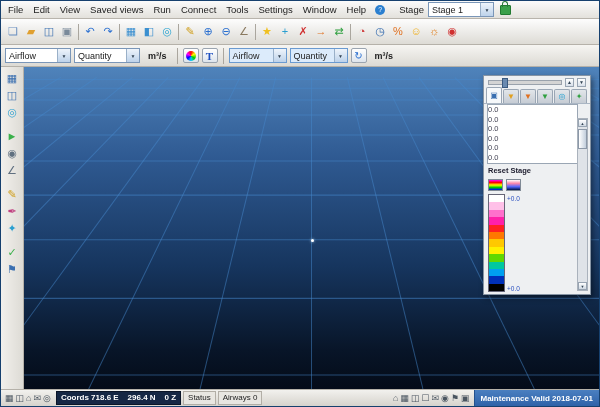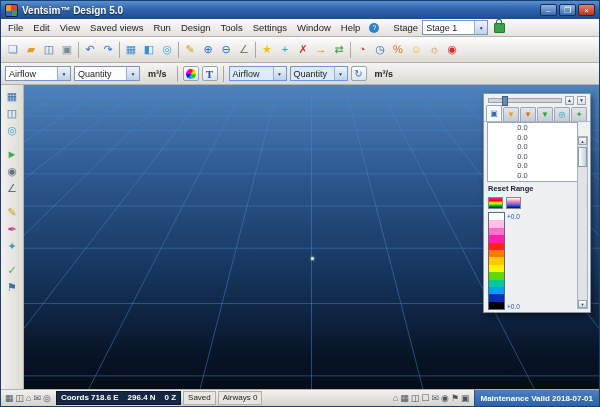--- a/index.html
+++ b/index.html
@@ -63,21 +63,21 @@
   .dp-tb{width:10px;height:10px;border:1px solid #98a4b2;background:linear-gradient(180deg,#fff,#d8e0ea);font-size:6px;line-height:7px;padding:0;margin-left:1px;color:#345;}
   .dp-slider{height:12px;flex:0 0 12px;display:flex;align-items:center;padding:0 4px;gap:3px;}
   .slider-track{flex:1;height:3px;background:#d4d4d4;border:1px solid #9aa2ac;position:relative;}
   .slider-thumb{position:absolute;left:18%;top:-3px;width:4px;height:8px;background:#6a8ab0;border:1px solid #3a5a80;}
   .mini-btn{width:9px;height:9px;border:1px solid #98a4b2;background:linear-gradient(180deg,#fff,#d8e0ea);font-size:5px;line-height:6px;padding:0;color:#345;}
   .dp-tabs{height:15px;flex:0 0 15px;display:flex;align-items:flex-end;padding:0 2px;border-bottom:1px solid #aab6c4;}
   .dp-tab{width:15px;height:13px;border:1px solid #9aa6b4;border-bottom:none;background:linear-gradient(180deg,#e2e6ea,#c6ccd4);display:flex;align-items:center;justify-content:center;font-size:8px;margin-right:1px;border-radius:2px 2px 0 0;}
   .dp-tab.active{background:#f6f8fa;height:15px;}
   .dp-header{height:11px;flex:0 0 11px;display:flex;align-items:center;padding:0 4px;font-size:7.5px;color:#223;}
   .dp-list{height:58px;flex:0 0 58px;background:#fff;border:1px solid #9aa6b4;margin:0 12px 0 3px;overflow:hidden;}
-  .vrow{height:9.5px;display:flex;justify-content:center;align-items:center;padding-right:20px;color:#445;font-size:7.5px;}
+  .vrow{height:9.5px;display:flex;justify-content:flex-start;align-items:center;padding-right:20px;color:#445;font-size:7.5px;}
   .dp-reset{height:13px;flex:0 0 13px;display:flex;align-items:center;padding:0 4px;font-size:7.5px;font-weight:bold;color:#223;}
   .dp-swatches{height:16px;flex:0 0 16px;display:flex;align-items:center;gap:3px;padding:0 4px;}
   .swatch-btn{width:15px;height:12px;border:1px solid #808a96;padding:0;}
   .swatch-rainbow{background:linear-gradient(180deg,#f0f,#f00,#ff0,#0c0,#00f);}
   .swatch-cool{background:linear-gradient(180deg,#fff,#f8a,#56f,#014);}
   .dp-legend{flex:1;display:flex;padding:1px 12px 2px 4px;gap:2px;min-height:0;}
   .legend-bar{width:15px;display:flex;flex-direction:column;border:1px solid #667;}
   .seg{flex:1;}
   .legend-labels{flex:1;display:flex;flex-direction:column;justify-content:space-between;font-size:6.5px;color:#2a50c0;padding-top:1px;}
   .dp-scroll{position:absolute;right:2px;top:42px;bottom:3px;width:9px;display:flex;flex-direction:column;background:#dfe3e8;border:1px solid #aab2bc;}
@@ -95,38 +95,29 @@
   .sb-light{background:#e8e6e1;border:1px solid #b2aea6;color:#222;}
   .sb-spacer{flex:1;}
   .sb-bluezone{height:16px;display:flex;align-items:center;background:linear-gradient(180deg,#4a7fc0,#2f62a8);color:#fff;}
   .sb-blue{height:16px;display:flex;align-items:center;padding:0 6px;white-space:pre;border-left:1px solid #24528e;font-weight:bold;}
 </style>
 </head>
 <body>
 
 <div class="window">
 
-  <div class="titlebar">
-    <span class="app-icon"></span>
-    <span class="title">Ventsim™ Design 5.0</span>
-    <span class="win-controls">
-      <button class="wc min">–</button>
-      <button class="wc max">❐</button>
-      <button class="wc close">×</button>
-    </span>
-  </div>
 
   <div class="menubar">
     <span class="menu-items">
         <span class="menu-item">File</span>
         <span class="menu-item">Edit</span>
         <span class="menu-item">View</span>
         <span class="menu-item">Saved views</span>
         <span class="menu-item">Run</span>
-        <span class="menu-item">Design</span>
+        <span class="menu-item">Connect</span>
         <span class="menu-item">Tools</span>
         <span class="menu-item">Settings</span>
         <span class="menu-item">Window</span>
         <span class="menu-item">Help</span>
       </span>
     <span class="help-badge">?</span>
     <span class="stage-label">Stage</span>
     <span class="combo stage-combo">
       <span class="combo-text">Stage 1</span>
       <span class="combo-arrow">▼</span>
@@ -359,21 +350,21 @@
             <div class="vrow">
               <span>0.0</span>
             </div>
             <div class="vrow">
               <span>0.0</span>
             </div>
             <div class="vrow">
               <span>0.0</span>
             </div>
           </div>
-        <div class="dp-reset">Reset Range</div>
+        <div class="dp-reset">Reset Stage</div>
         <div class="dp-swatches">
           <button class="swatch-btn swatch-rainbow"></button>
           <button class="swatch-btn swatch-cool"></button>
         </div>
         <div class="dp-legend">
           <div class="legend-bar">
               <div class="seg" style="background: rgb(255, 255, 255);"></div>
               <div class="seg" style="background: rgb(255, 192, 232);"></div>
               <div class="seg" style="background: rgb(255, 112, 204);"></div>
               <div class="seg" style="background: rgb(255, 32, 168);"></div>
@@ -405,21 +396,21 @@
 
   <div class="statusbar">
     <span class="st-icons">
         <span class="st-icon">▦</span>
         <span class="st-icon">◫</span>
         <span class="st-icon">⌂</span>
         <span class="st-icon">✉</span>
         <span class="st-icon">◎</span>
       </span>
     <span class="sb-seg sb-dark">Coords 718.6 E    296.4 N    0 Z</span>
-    <span class="sb-seg sb-light">Saved</span>
+    <span class="sb-seg sb-light">Status</span>
     <span class="sb-seg sb-light">Airways 0</span>
     <span class="sb-spacer"></span>
     <span class="st-icons">
         <span class="st-icon">⌂</span>
         <span class="st-icon">▦</span>
         <span class="st-icon">◫</span>
         <span class="st-icon">☐</span>
         <span class="st-icon">✉</span>
         <span class="st-icon">◉</span>
         <span class="st-icon">⚑</span>

